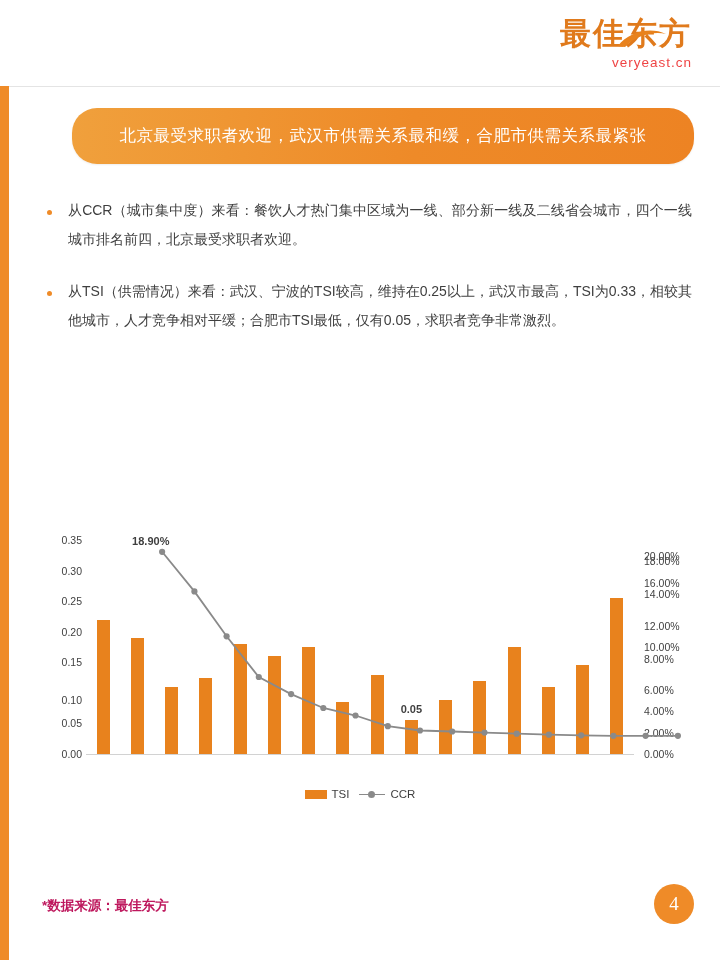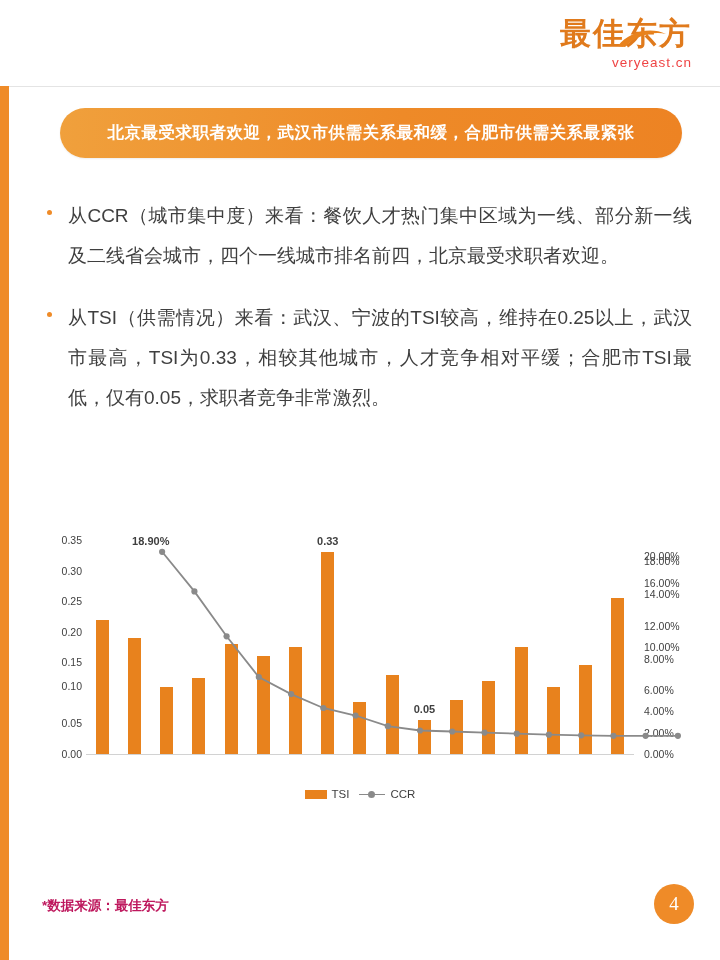--- a/index.html
+++ b/index.html
@@ -51,45 +51,45 @@
   
   .header-rule {
     position: absolute;
     left: 0; top: 86px;
     width: 720px; height: 1px;
     background: #e4e4e4;
   }
   
   .banner {
     position: absolute;
-    left: 60px; top: 108px;
-    width: 622px; height: 50px;
+    left: 72px; top: 108px;
+    width: 622px; height: 56px;
     border-radius: 25px;
     background: linear-gradient(90deg, #f0a03c 0%, #ee8a28 55%, #ed8323 100%);
     color: #ffffff;
     font-size: 16.5px;
-    font-weight: bold;
+    font-weight: normal;
     display: flex;
     align-items: center;
     justify-content: center;
     letter-spacing: 0.5px;
     box-shadow: 0 1px 2px rgba(0,0,0,0.07);
   }
   
   .bullets {
     position: absolute;
     left: 42px; top: 196px;
     width: 650px;
   }
   .bullet {
     position: relative;
     padding-left: 26px;
     margin-bottom: 22px;
     color: #3f3f3f;
-    font-size: 19px;
+    font-size: 14px;
     line-height: 2.1;
     text-align: justify;
     font-family: "Liberation Sans", sans-serif;
   }
   .bullet .dot {
     position: absolute;
     left: 5px; top: 14px;
     width: 5px; height: 5px;
     background: #ef8b28;
     border-radius: 50%;
@@ -255,21 +255,21 @@
       <span>从TSI（供需情况）来看：武汉、宁波的TSI较高，维持在0.25以上，武汉市最高，TSI为0.33，相较其他城市，人才竞争相对平缓；合肥市TSI最低，仅有0.05，求职者竞争非常激烈。</span>
     </div>
   </div>
 
   <div class="chart-wrap">
 
     <div class="plot-area">
       <div class="y-left" id="y-left">
           <div class="tick" style="top: 214px;">0.00</div>
           <div class="tick" style="top: 183.429px;">0.05</div>
-          <div class="tick" style="top: 146px; margin-left: 27px;">0.10</div>
+          <div class="tick" style="top: 160px; margin-left: 27px;">0.10</div>
           <div class="tick" style="top: 122.286px;">0.15</div>
           <div class="tick" style="top: 91.7143px;">0.20</div>
           <div class="tick" style="top: 61.1429px;">0.25</div>
           <div class="tick" style="top: 30.5714px;">0.30</div>
           <div class="tick" style="top: 0px;">0.35</div>
         </div>
       <div class="y-right" id="y-right">
           <div class="tick" style="top: 214px;">0.00%</div>
           <div class="tick" style="top: 192.6px;">2.00%</div>
           <div class="tick" style="top: 171.2px;">4.00%</div>
@@ -297,24 +297,20 @@
               <div class="bar" style="height: 76.4286px;"></div>
             </div>
             <div class="bar-slot">
               <div class="bar" style="height: 110.057px;"></div>
             </div>
             <div class="bar-slot">
               <div class="bar" style="height: 97.8286px;"></div>
             </div>
             <div class="bar-slot">
               <div class="bar" style="height: 107px;"></div>
-            </div>
-            <div class="bar-slot">
-              <div class="bar" style="height: 201.771px;"></div>
-              <div class="bar-label" style="bottom: 206.771px;">0.33</div>
             </div>
             <div class="bar-slot">
               <div class="bar" style="height: 51.9714px;"></div>
             </div>
             <div class="bar-slot">
               <div class="bar" style="height: 79.4857px;"></div>
             </div>
             <div class="bar-slot">
               <div class="bar" style="height: 33.6286px;"></div>
               <div class="bar-label" style="bottom: 38.6286px;">0.05</div>

